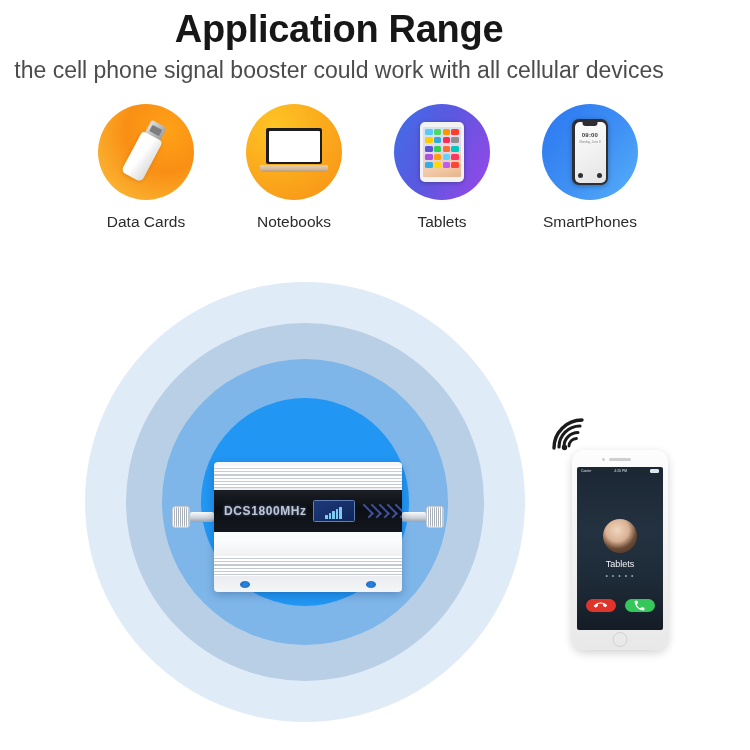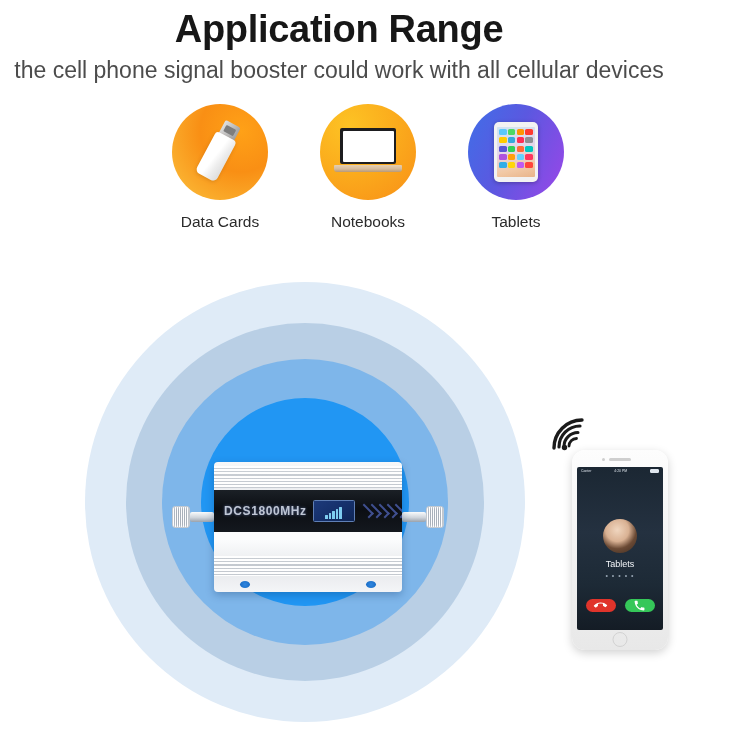--- a/index.html
+++ b/index.html
@@ -485,20 +485,34 @@
               <i style="background: rgb(50, 173, 230);"></i>
               <i style="background: rgb(255, 214, 10);"></i>
               <i style="background: rgb(191, 90, 242);"></i>
               <i style="background: rgb(255, 69, 58);"></i>
             </div>
         </div>
       </div>
       <div class="cat-label">Tablets</div>
     </div>
 
+    <div class="cat">
+      <div class="cat-circle circ-phones">
+        <div class="sphone">
+          <div class="sphone-screen">
+            <div class="sphone-notch"></div>
+            <div class="sphone-time">09:00</div>
+            <div class="sphone-sub">Monday, June 8</div>
+          </div>
+          <div class="sphone-dot l"></div>
+          <div class="sphone-dot r"></div>
+        </div>
+      </div>
+      <div class="cat-label">SmartPhones</div>
+    </div>
 
   </div>
 
   <div class="rings">
     <div class="ring ring-4"></div>
     <div class="ring ring-3"></div>
     <div class="ring ring-2"></div>
     <div class="ring ring-1"></div>
   </div>
 

